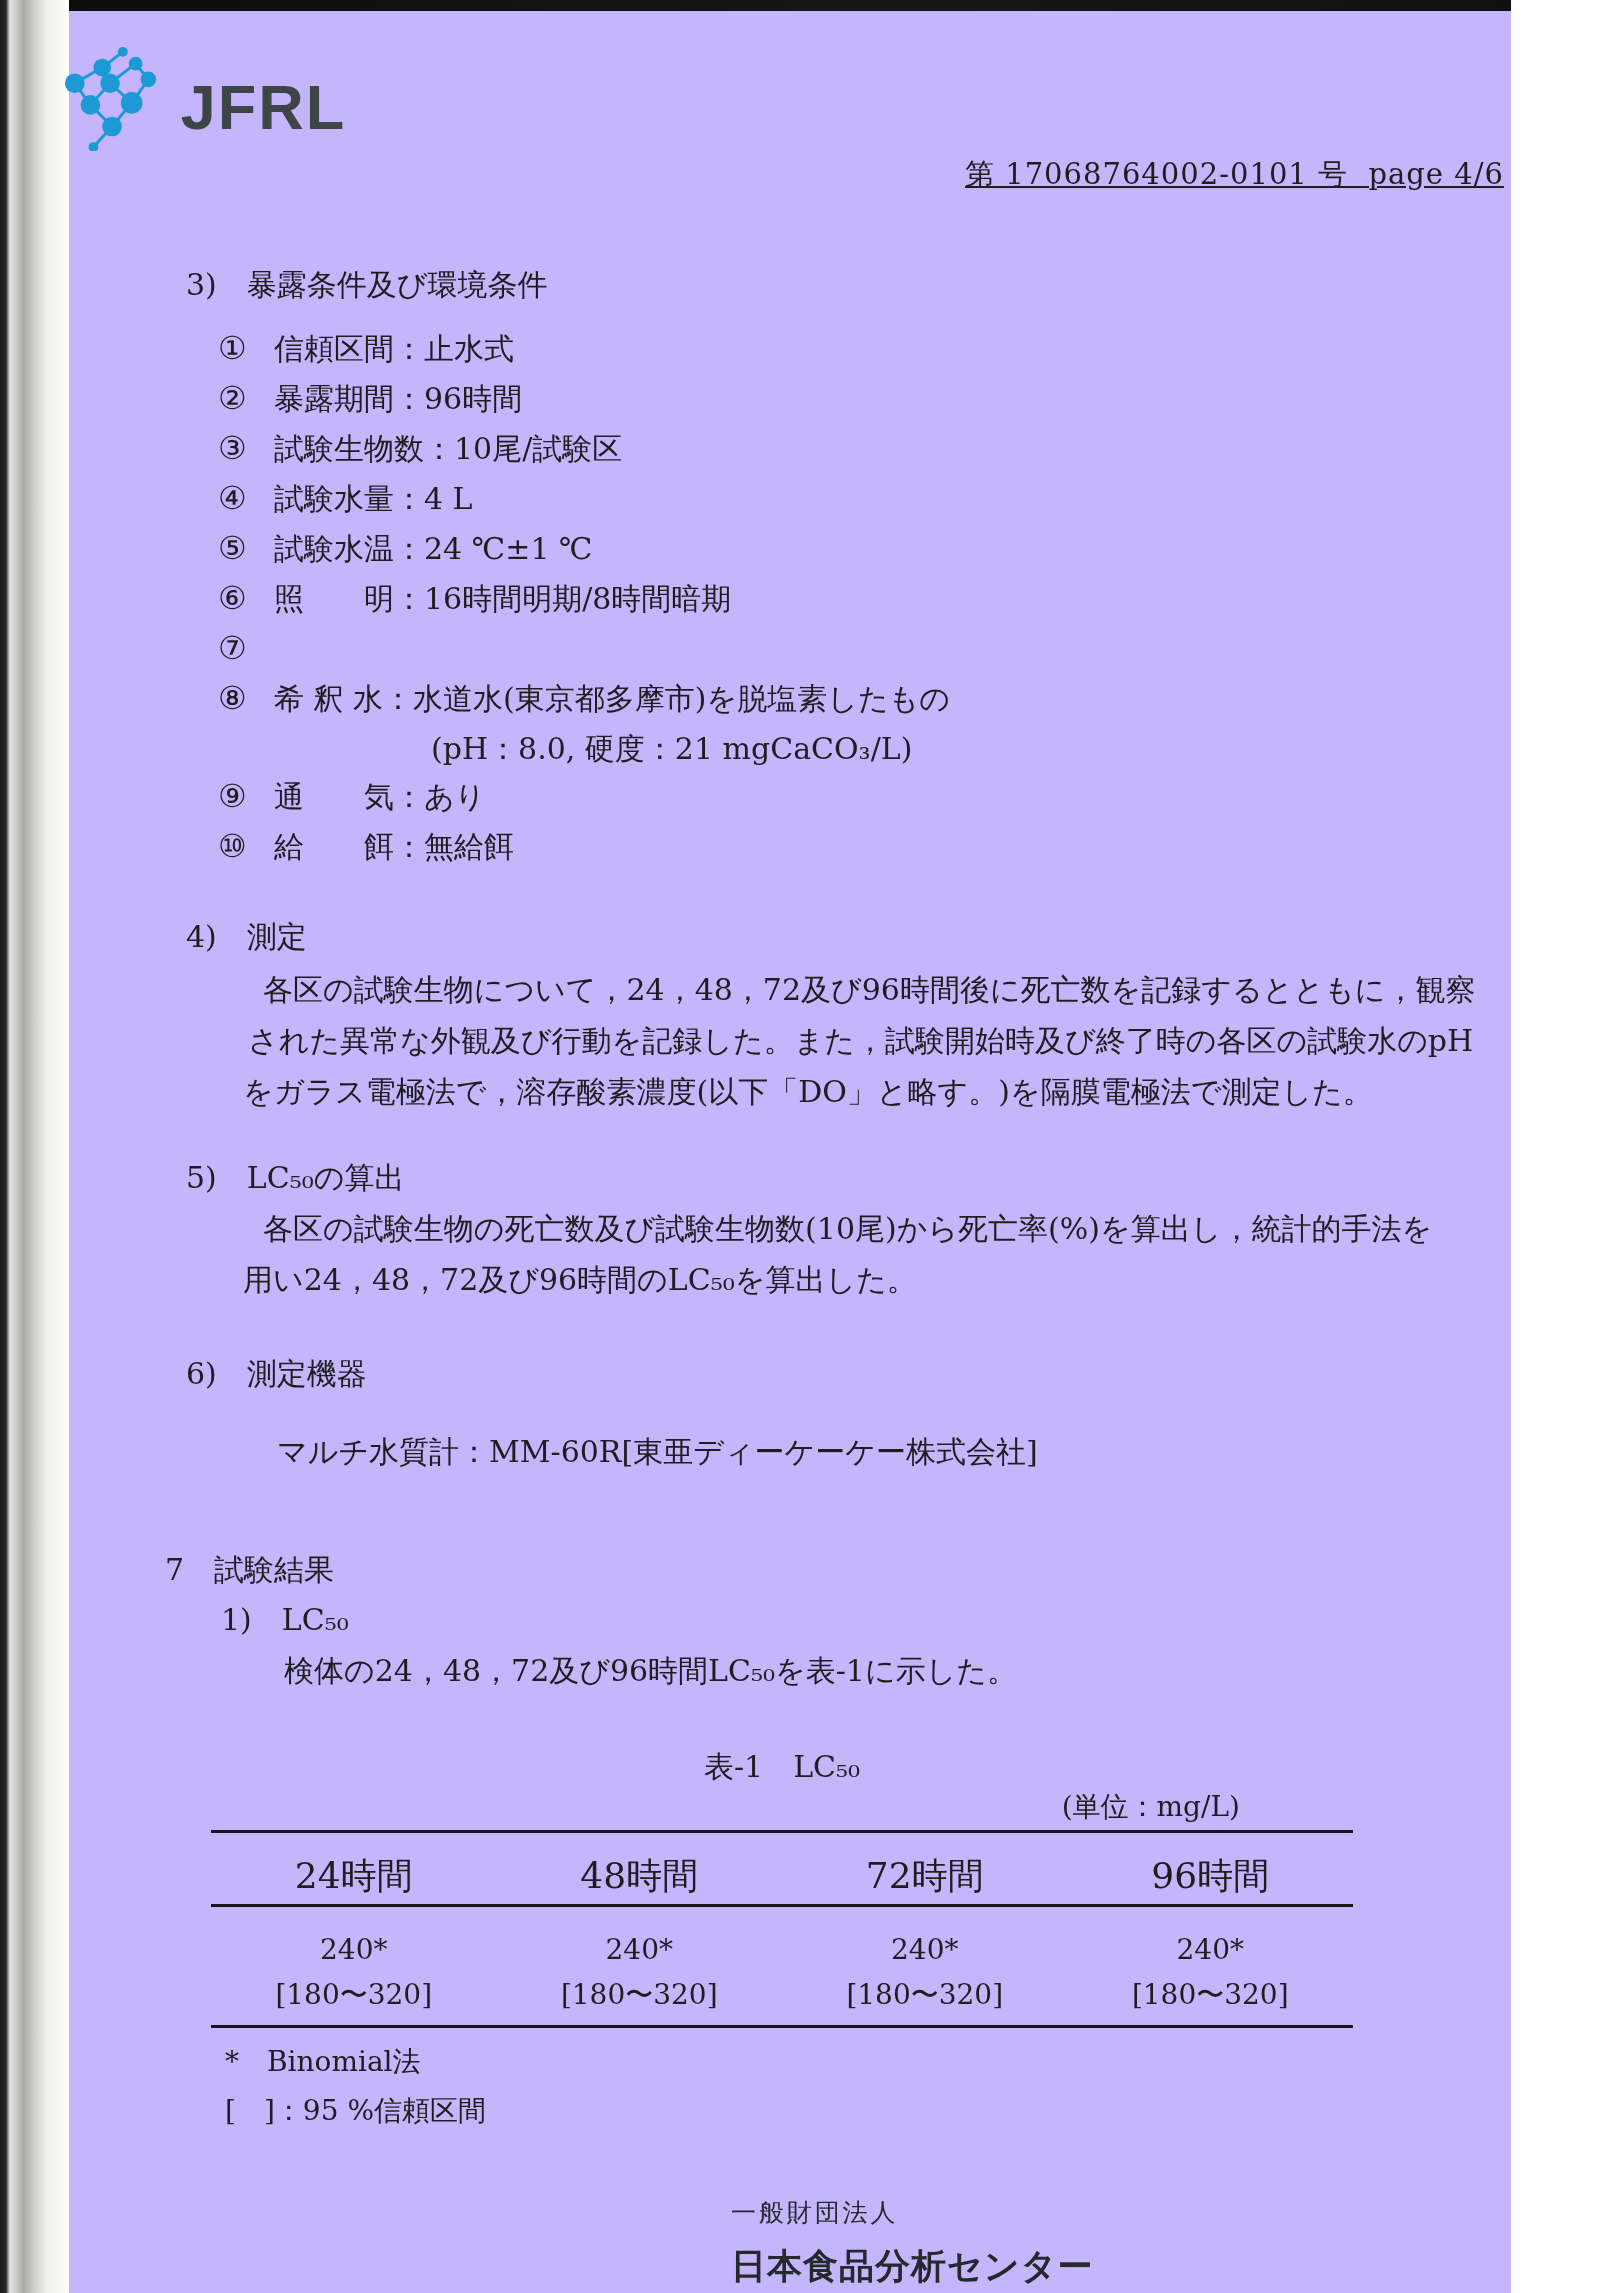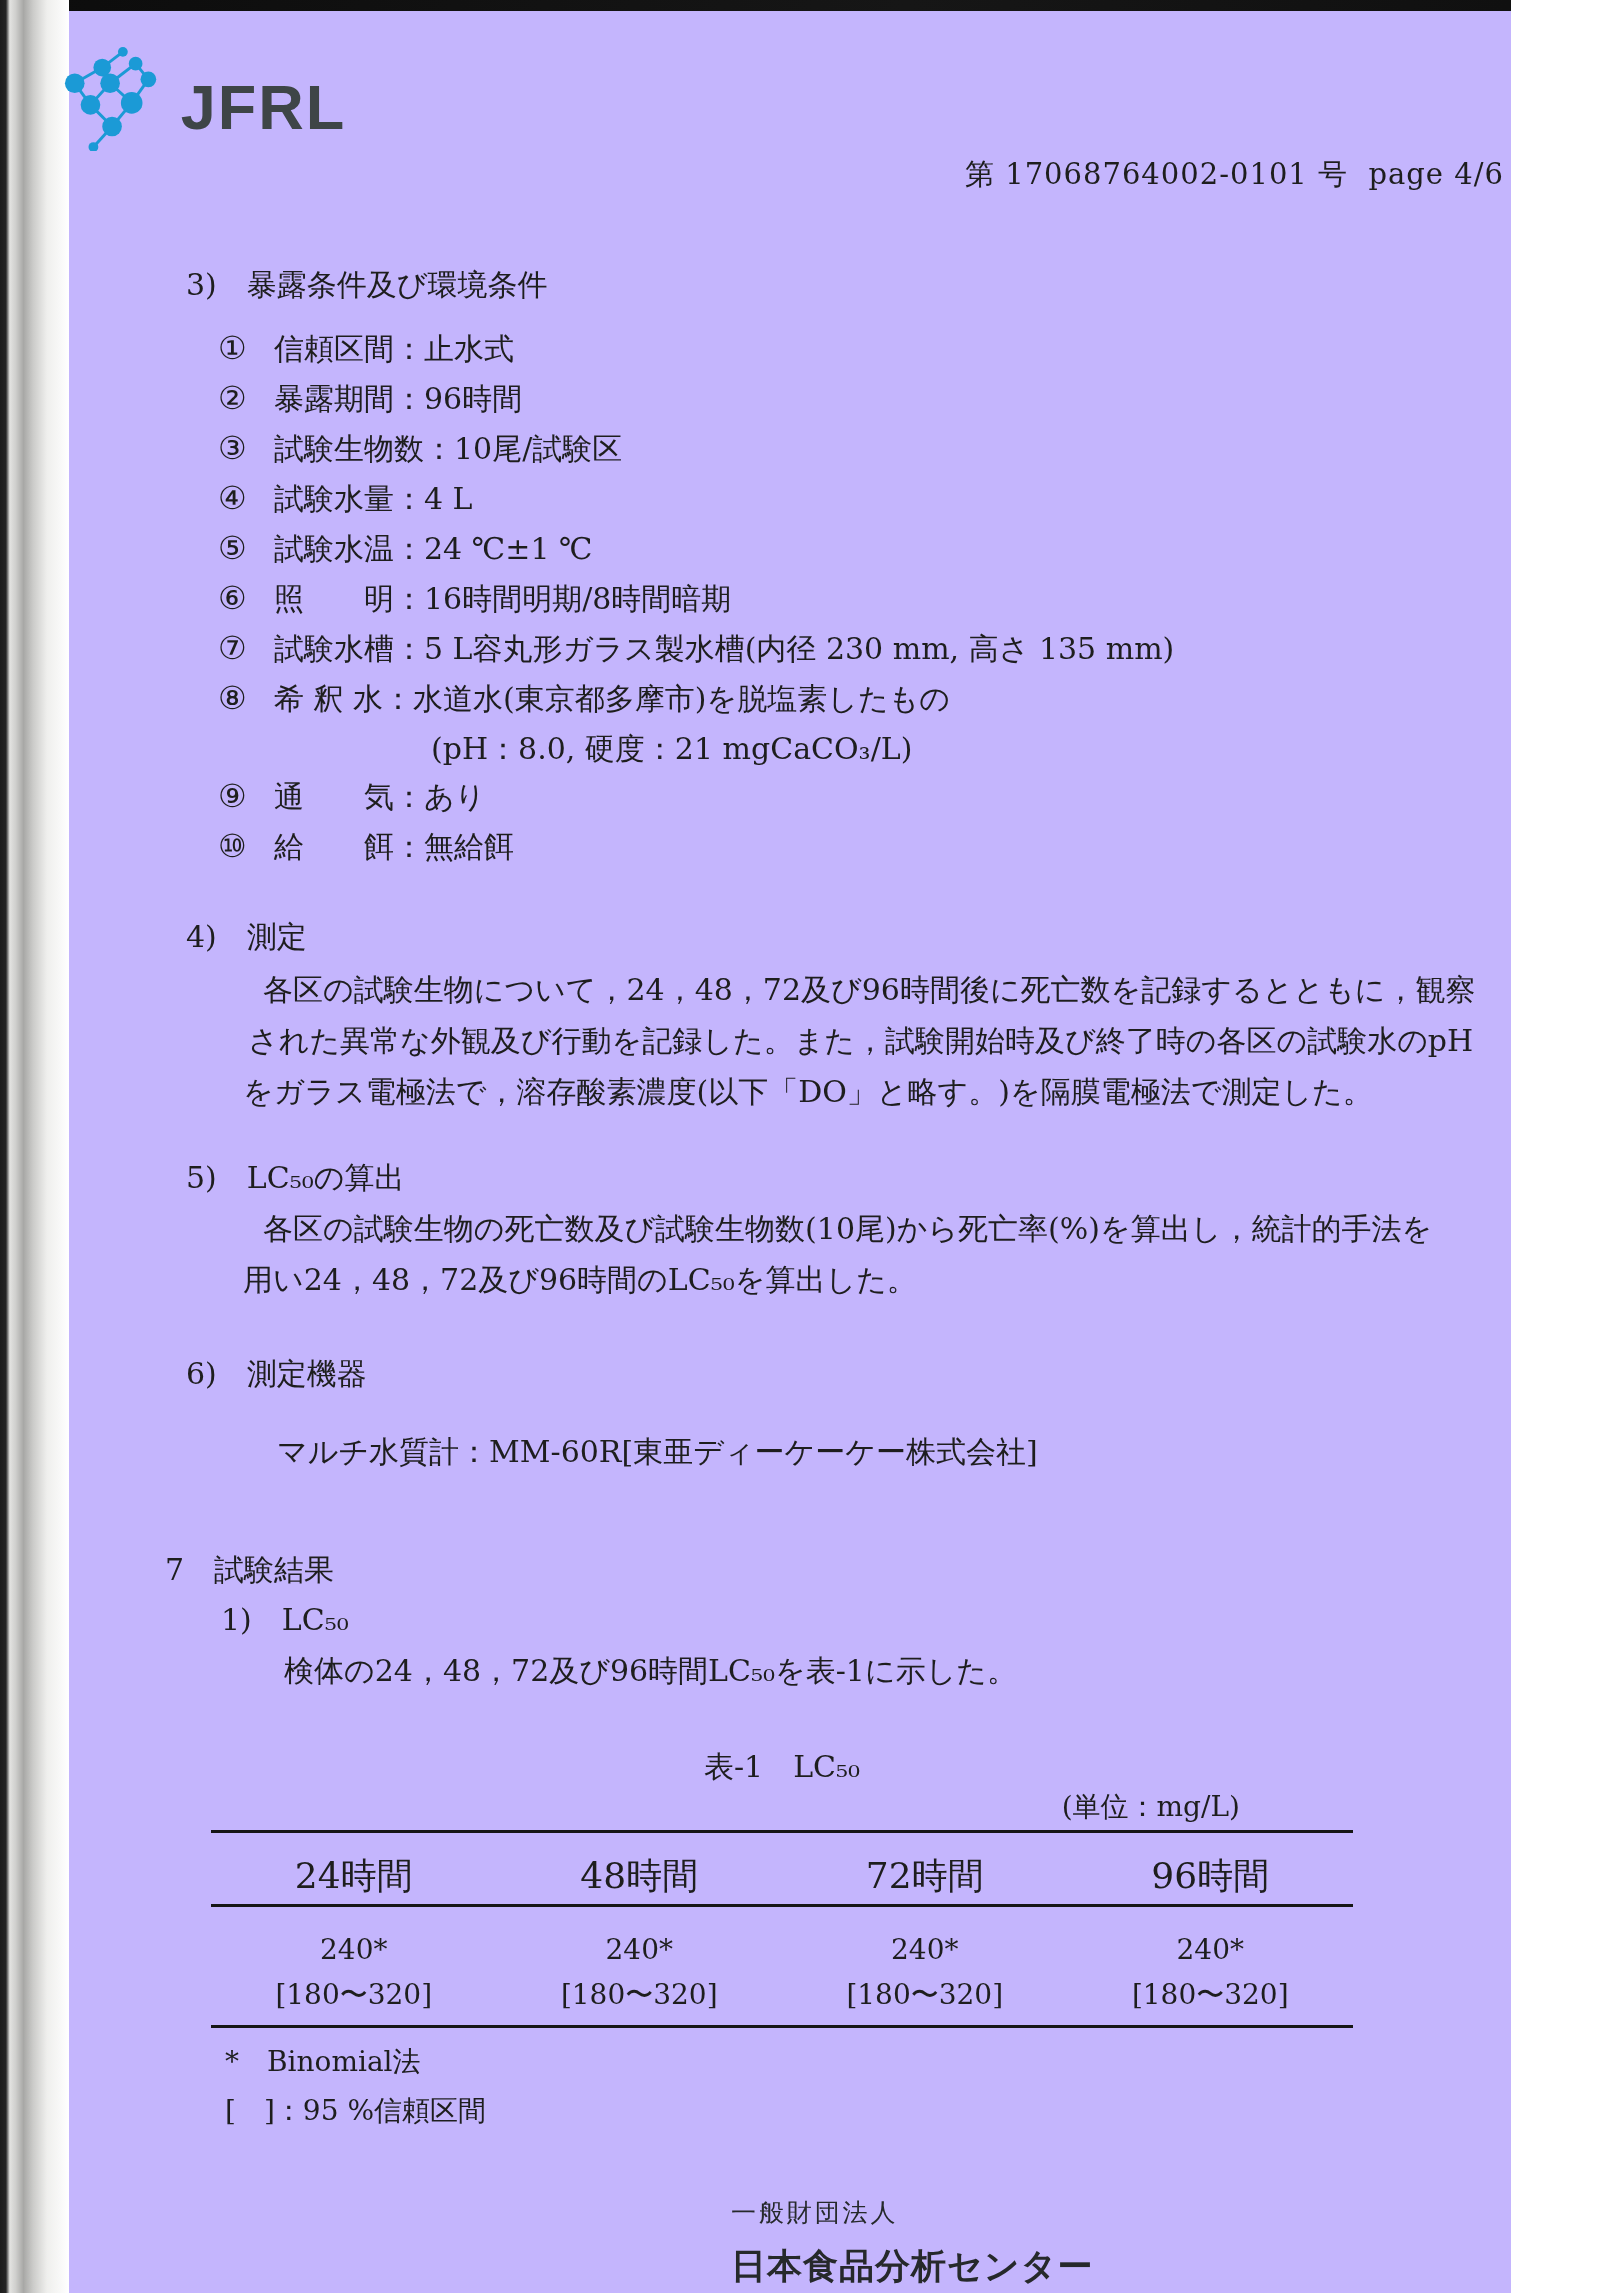--- a/index.html
+++ b/index.html
@@ -27,21 +27,21 @@
   
   .logo{position:absolute;left:57px;top:45px;display:flex;align-items:center;}
   .logo svg{width:116px;height:106px;display:block;}
   .wordmark{
     font-family:"Liberation Sans","DejaVu Sans",sans-serif;
     font-weight:bold;font-size:63px;color:#3e4547;
     letter-spacing:2px;margin-left:7.8px;margin-top:17.6px;
   }
   .doc-ref{
     position:absolute;left:965px;top:155px;
-    font-size:29px;letter-spacing:1px;white-space:pre;
+    font-size:29px;letter-spacing:1px;white-space:pre;text-decoration:underline;
   }
   
   .tline{position:absolute;font-size:30px;white-space:pre;line-height:1.2;}
   .item-num{position:absolute;font-size:32px;white-space:pre;}
   .small29{font-size:28px;}
   
   .tbl-caption{position:absolute;left:211px;top:1747px;width:1142px;text-align:center;font-size:30px;}
   .tbl-unit{position:absolute;right:271px;top:1788px;font-size:28px;}
   .tbl-rule{position:absolute;left:211px;width:1142px;height:2.9px;background:#161616;}
   .rule-top{top:1830px;}
@@ -116,21 +116,20 @@
   <div class="item-num" style="left:218px;top:479px;">④</div>
   <div class="tline" style="left:274px;top:481px;">試験水量：4 L</div>
 
   <div class="item-num" style="left:218px;top:529px;">⑤</div>
   <div class="tline" style="left:274px;top:531px;">試験水温：24 ℃±1 ℃</div>
 
   <div class="item-num" style="left:218px;top:579px;">⑥</div>
   <div class="tline" style="left:274px;top:581px;">照　　明：16時間明期/8時間暗期</div>
 
   <div class="item-num" style="left:218px;top:629px;">⑦</div>
-  <div class="tline" style="left:274px;top:631px;">試験水槽：5 L容丸形ガラス製水槽(内径 230 mm, 高さ 135 mm)</div>
 
   <div class="item-num" style="left:218px;top:679px;">⑧</div>
   <div class="tline" style="left:274px;top:681px;">希 釈 水：水道水(東京都多摩市)を脱塩素したもの</div>
 
   <div class="tline" style="left:431px;top:731px;">(pH：8.0, 硬度：21 mgCaCO₃/L)</div>
 
   <div class="item-num" style="left:218px;top:777px;">⑨</div>
   <div class="tline" style="left:274px;top:779px;">通　　気：あり</div>
 
   <div class="item-num" style="left:218px;top:827px;">⑩</div>

